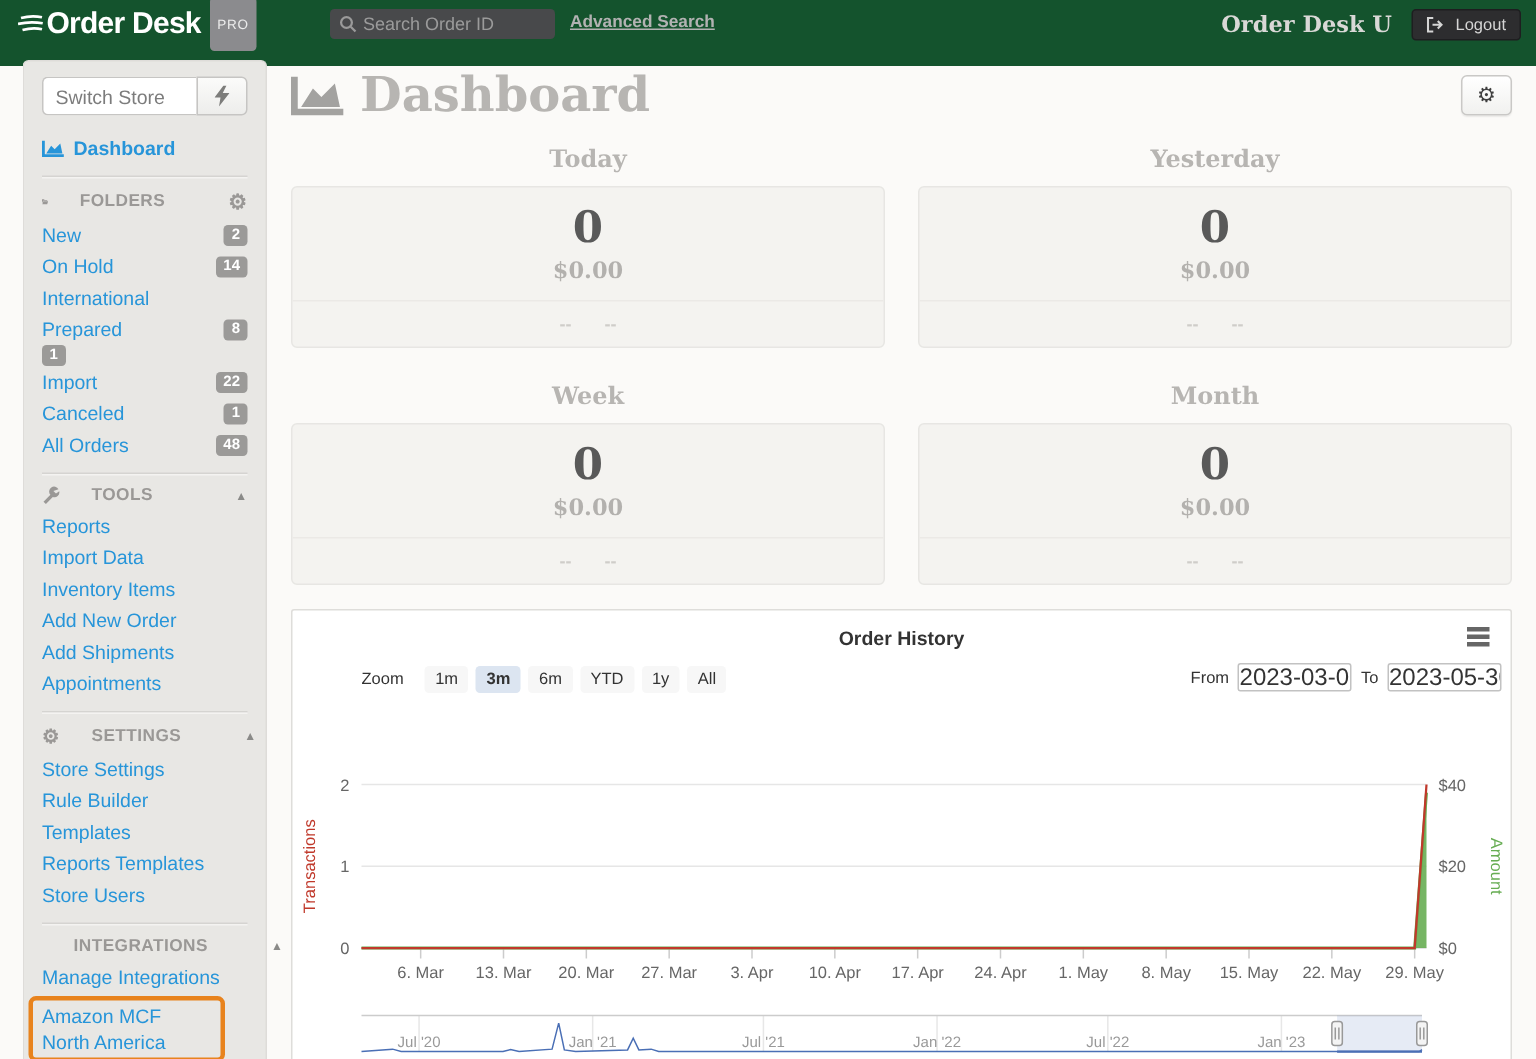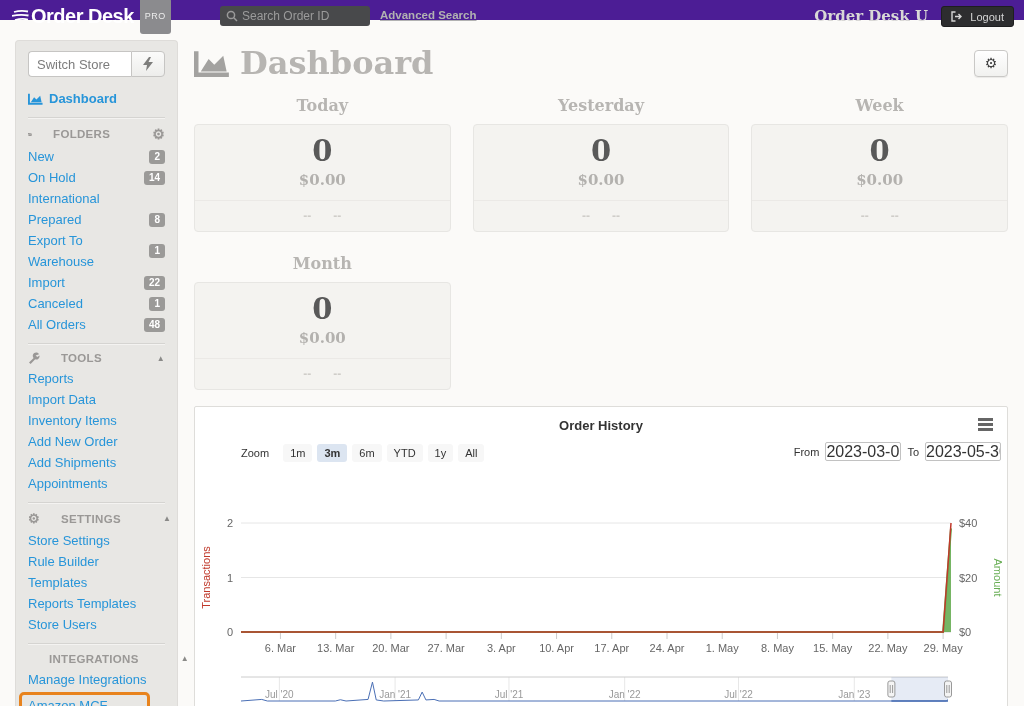--- a/index.html
+++ b/index.html
@@ -1,20 +1,20 @@
 <!DOCTYPE html>
 <html><head>
 <meta charset="utf-8">
 <style>
   * { margin:0; padding:0; box-sizing:border-box; }
   html,body { width:1024px; height:706px; overflow:hidden; background:#fbfaf8;
     font-family:"Liberation Sans", sans-serif; }
 
   
-  .topbar { position:absolute; left:0; top:0; width:1024px; height:20px; background:#4c1d95; }
+  .topbar { position:absolute; left:0; top:0; width:1024px; height:44px; background:#14532d; }
   .brand { position:absolute; left:12px; top:0; height:32px; display:flex; align-items:center;
     color:#fff; font-weight:bold; font-size:20px; letter-spacing:-0.5px; }
   .brand svg { margin-right:2px; }
   .pro-badge { display:inline-block; margin-left:6px; background:#8b8b8e; color:#ececec;
     font-size:9px; font-weight:normal; padding:13px 5px; border-radius:3px; letter-spacing:0.5px; }
   .search-wrap { position:absolute; left:220px; top:6px; width:150px; height:20px;
     background:#48494b; border-radius:3px; }
   .search-wrap svg { position:absolute; left:6px; top:4px; }
   .search-wrap input { position:absolute; left:22px; top:0; width:124px; height:20px;
     background:transparent; border:none; outline:none; color:#b5b5b5; font-size:12px; }
@@ -54,21 +54,21 @@
   .highlight .side-link { line-height:17px; }
 
   
   .main { position:absolute; left:194px; top:44px; width:814px; }
   .page-head { display:flex; align-items:center; }
   .page-head h1 { font-family:"DejaVu Serif", serif; font-weight:bold; font-size:32px;
     color:#b7b5b2; margin-left:10px; }
   .gear-btn { margin-left:auto; width:34px; height:27px; background:linear-gradient(#ffffff,#f1f1ef);
     border:1px solid #c9c8c6; border-radius:4px; box-shadow:0 1px 1px rgba(0,0,0,0.07);
     color:#3f3f3f; font-size:14px; cursor:pointer; }
-  .stats { display:grid; grid-template-columns:repeat(3,1fr); gap:22px; margin-top:14px; }
+  .stats { display:grid; grid-template-columns:repeat(2,1fr); gap:22px; margin-top:14px; }
   .stat-title { text-align:center; font-family:"DejaVu Serif", serif; font-weight:bold;
     font-size:16px; color:#b7b5b2; margin-bottom:9px; }
   .card { background:#f4f3f0; border:1px solid #e7e6e3; border-radius:4px; height:108px;
     text-align:center; padding-top:10px; }
   .count { font-family:"DejaVu Serif", serif; font-weight:bold; font-size:29px;
     color:#595959; line-height:33px; }
   .amount { font-family:"DejaVu Serif", serif; font-weight:bold; font-size:15px;
     color:#b3b1ae; margin-top:3px; }
   .card-foot { border-top:1px solid #ebe9e6; margin-top:11px; padding-top:8px;
     display:flex; justify-content:center; gap:22px; color:#cfcdc9; font-weight:bold; font-size:12px; }
@@ -165,21 +165,20 @@
     </a>
       <a class="side-link">
       <span>International</span>
 
     </a>
       <a class="side-link">
       <span>Prepared</span>
       <span class="badge">8</span>
     </a>
       <a class="side-link">
-      <span>Export To Warehouse</span>
       <span class="badge">1</span>
     </a>
       <a class="side-link">
       <span>Import</span>
       <span class="badge">22</span>
     </a>
       <a class="side-link">
       <span>Canceled</span>
       <span class="badge">1</span>
     </a>

